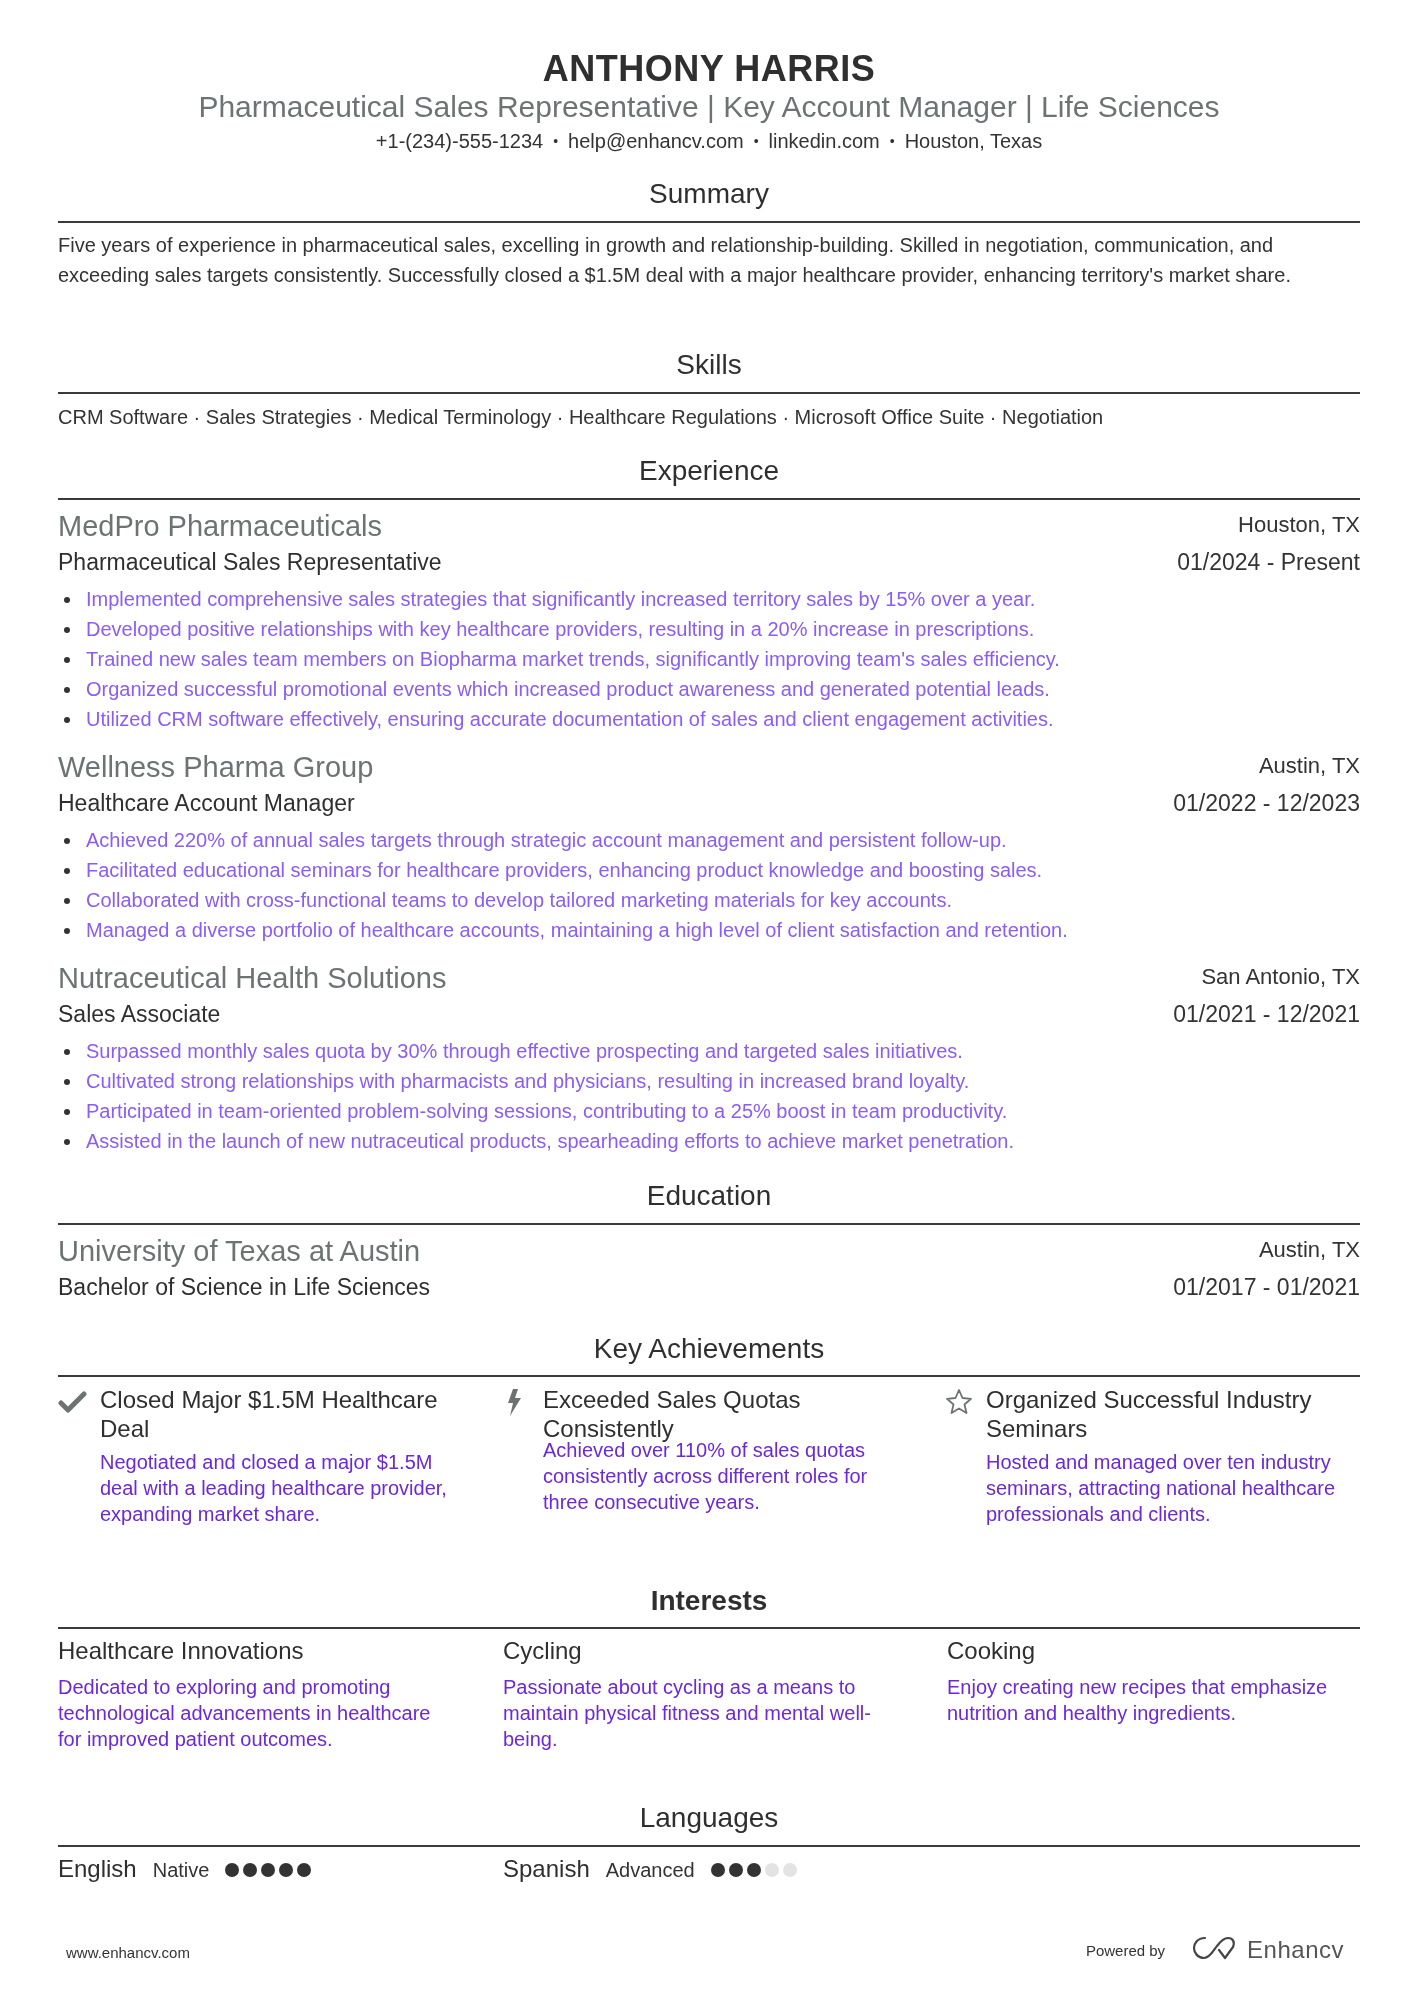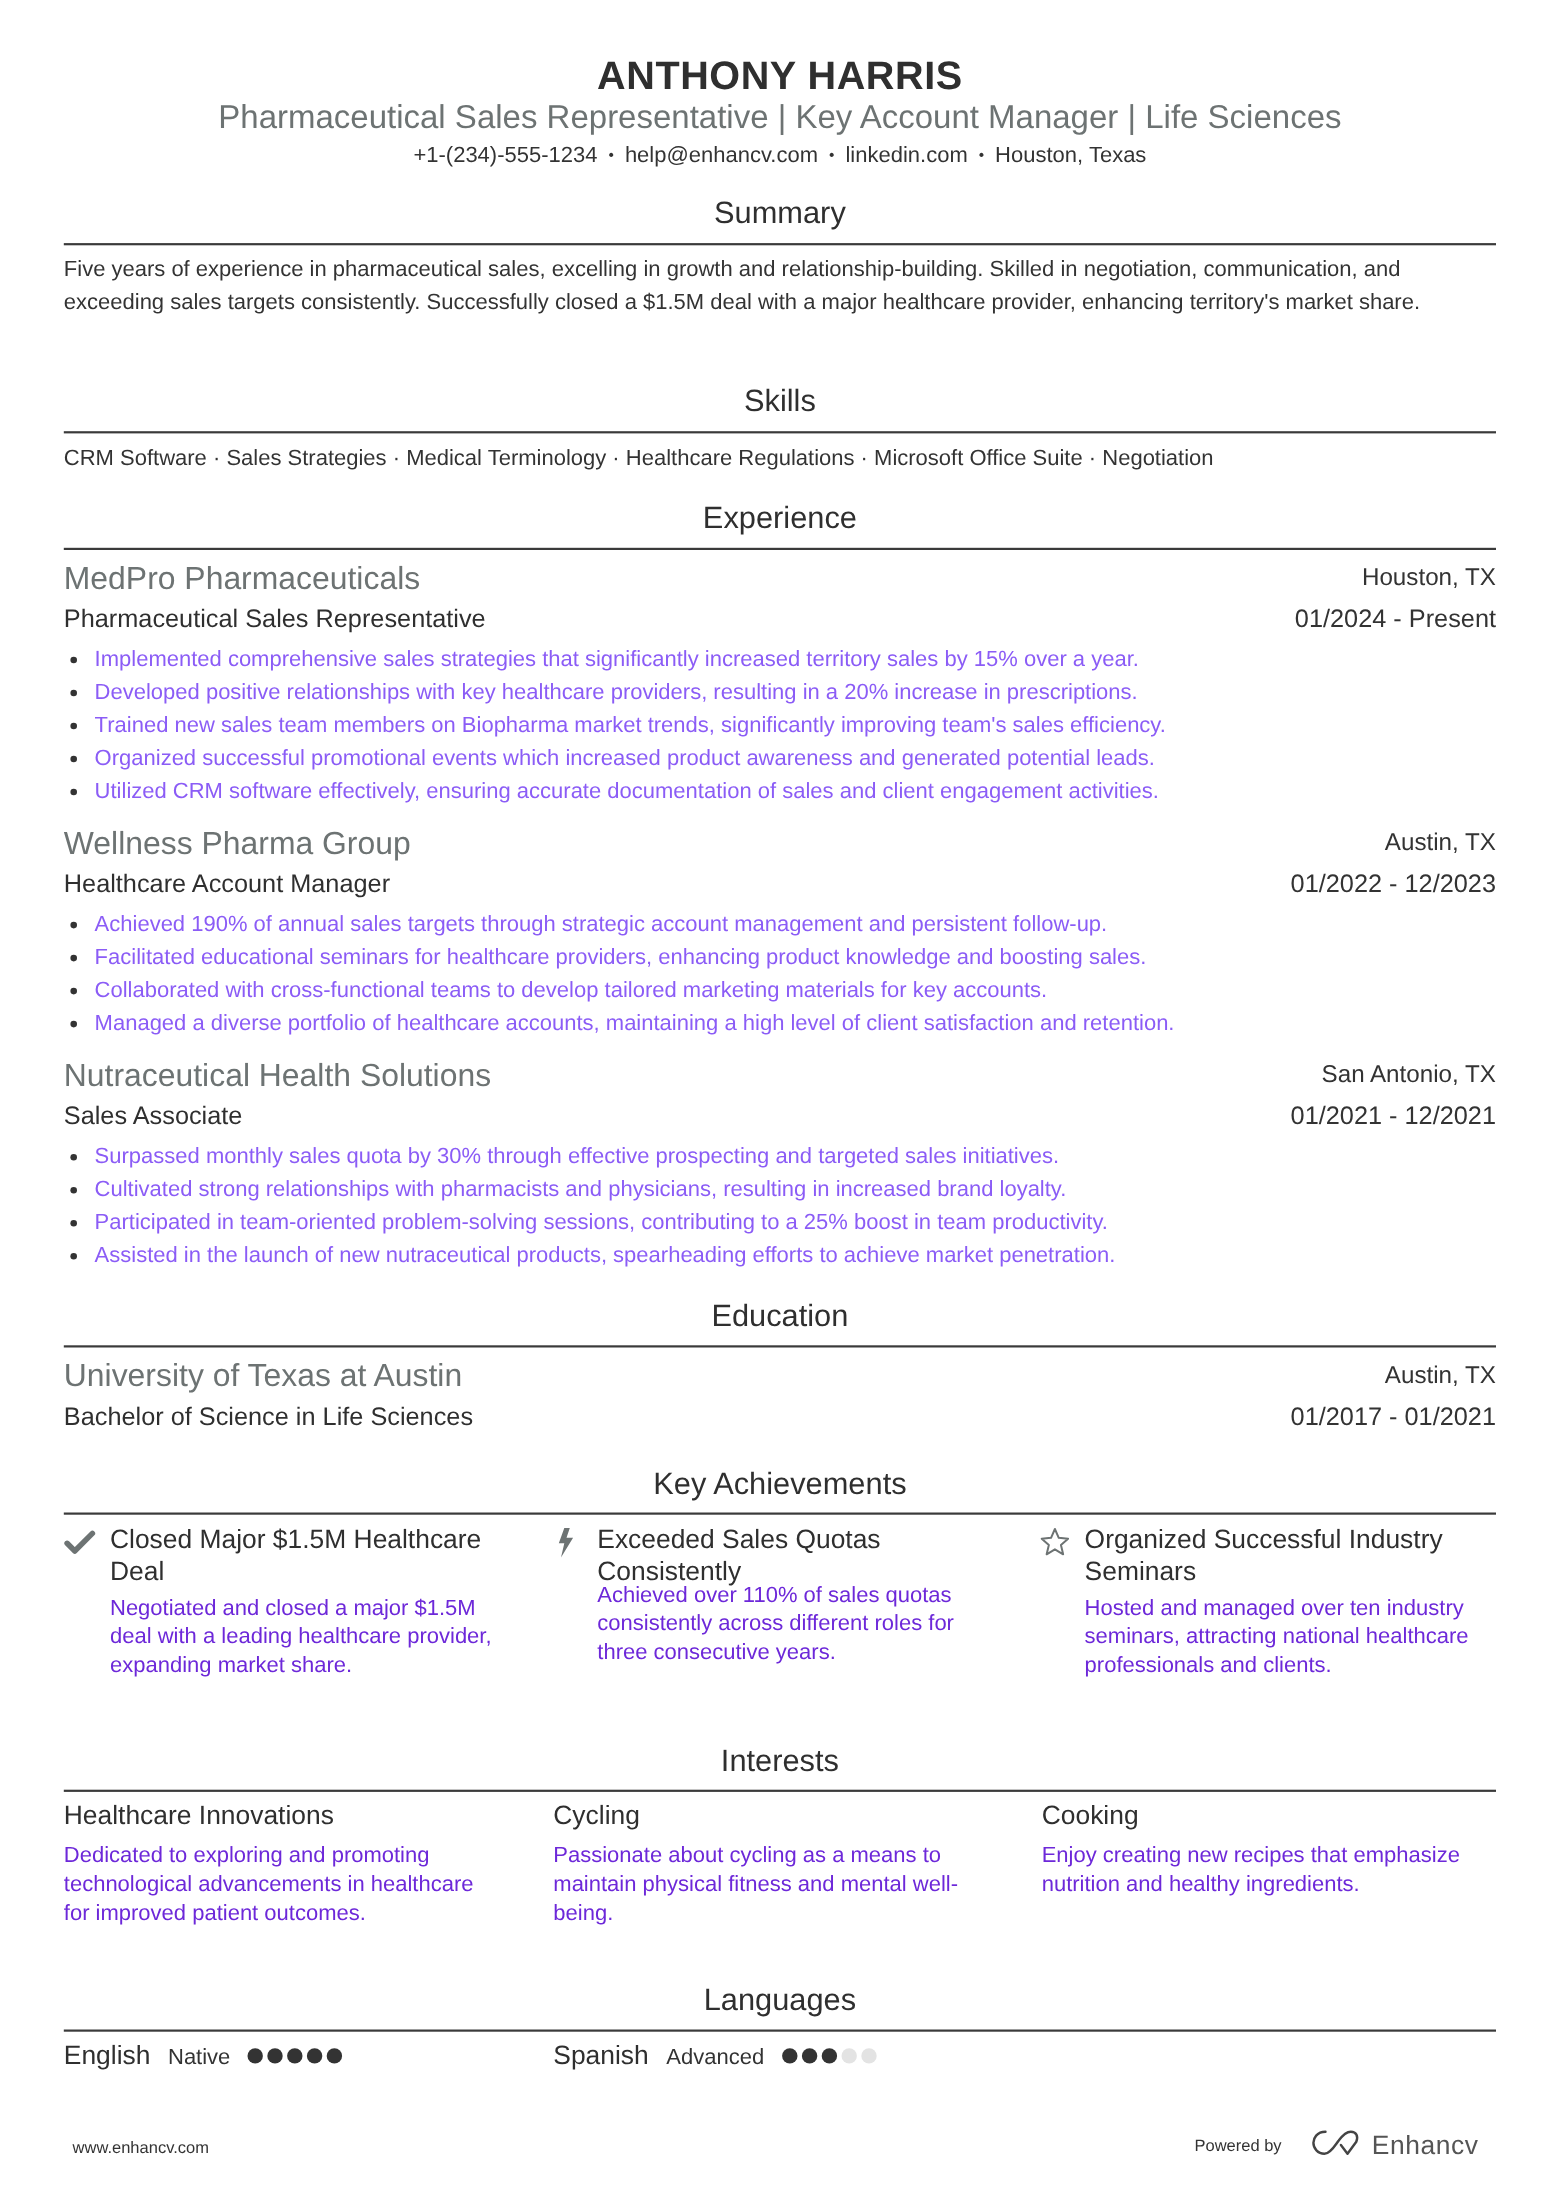--- a/index.html
+++ b/index.html
@@ -108,21 +108,21 @@
     <li>Trained new sales team members on Biopharma market trends, significantly improving team's sales efficiency.</li>
     <li>Organized successful promotional events which increased product awareness and generated potential leads.</li>
     <li>Utilized CRM software effectively, ensuring accurate documentation of sales and client engagement activities.</li>
   </ul>
 
   <div class="company" style="top:751px;">Wellness Pharma Group</div>
   <div class="loc" style="top:753px;">Austin, TX</div>
   <div class="role" style="top:790px;">Healthcare Account Manager</div>
   <div class="dates" style="top:790px;">01/2022 - 12/2023</div>
   <ul class="bullets" style="top:825px;">
-    <li>Achieved 190% of annual sales targets through strategic account management and persistent follow-up.</li>
+    <li>Achieved 220% of annual sales targets through strategic account management and persistent follow-up.</li>
     <li>Facilitated educational seminars for healthcare providers, enhancing product knowledge and boosting sales.</li>
     <li>Collaborated with cross-functional teams to develop tailored marketing materials for key accounts.</li>
     <li>Managed a diverse portfolio of healthcare accounts, maintaining a high level of client satisfaction and retention.</li>
   </ul>
 
   <div class="company" style="top:962px;">Nutraceutical Health Solutions</div>
   <div class="loc" style="top:964px;">San Antonio, TX</div>
   <div class="role" style="top:1001px;">Sales Associate</div>
   <div class="dates" style="top:1001px;">01/2021 - 12/2021</div>
   <ul class="bullets" style="top:1036px;">
@@ -165,21 +165,21 @@
   <div class="ach" style="left:886px; top:1385px;">
     <span class="ic">
       <svg width="30" height="30" viewBox="0 0 30 30">
           <path d="M15 3 L18.5 11 L27 11.8 L20.5 17.5 L22.5 26 L15 21.5 L7.5 26 L9.5 17.5 L3 11.8 L11.5 11 Z" fill="none" stroke="#6d7373" stroke-width="1.8" stroke-linejoin="round"></path>
         </svg>
     </span>
     <div class="ttl">Organized Successful Industry Seminars</div>
     <div class="desc" style="top:64px;">Hosted and managed over ten industry seminars, attracting national healthcare professionals and clients.</div>
   </div>
 
-  <div class="section-title" style="top:1585px;">Interests</div>
+  <div class="section-title" style="top:1585px;font-weight:bold;">Interests</div>
   <div class="rule" style="top:1627px;"></div>
 
   <div class="int" style="left:0; top:1636px; width:400px;">
     <div class="ttl">Healthcare Innovations</div>
     <div class="desc">Dedicated to exploring and promoting technological advancements in healthcare for improved patient outcomes.</div>
   </div>
   <div class="int" style="left:445px; top:1636px; width:400px;">
     <div class="ttl">Cycling</div>
     <div class="desc">Passionate about cycling as a means to maintain physical fitness and mental well-being.</div>
   </div>

